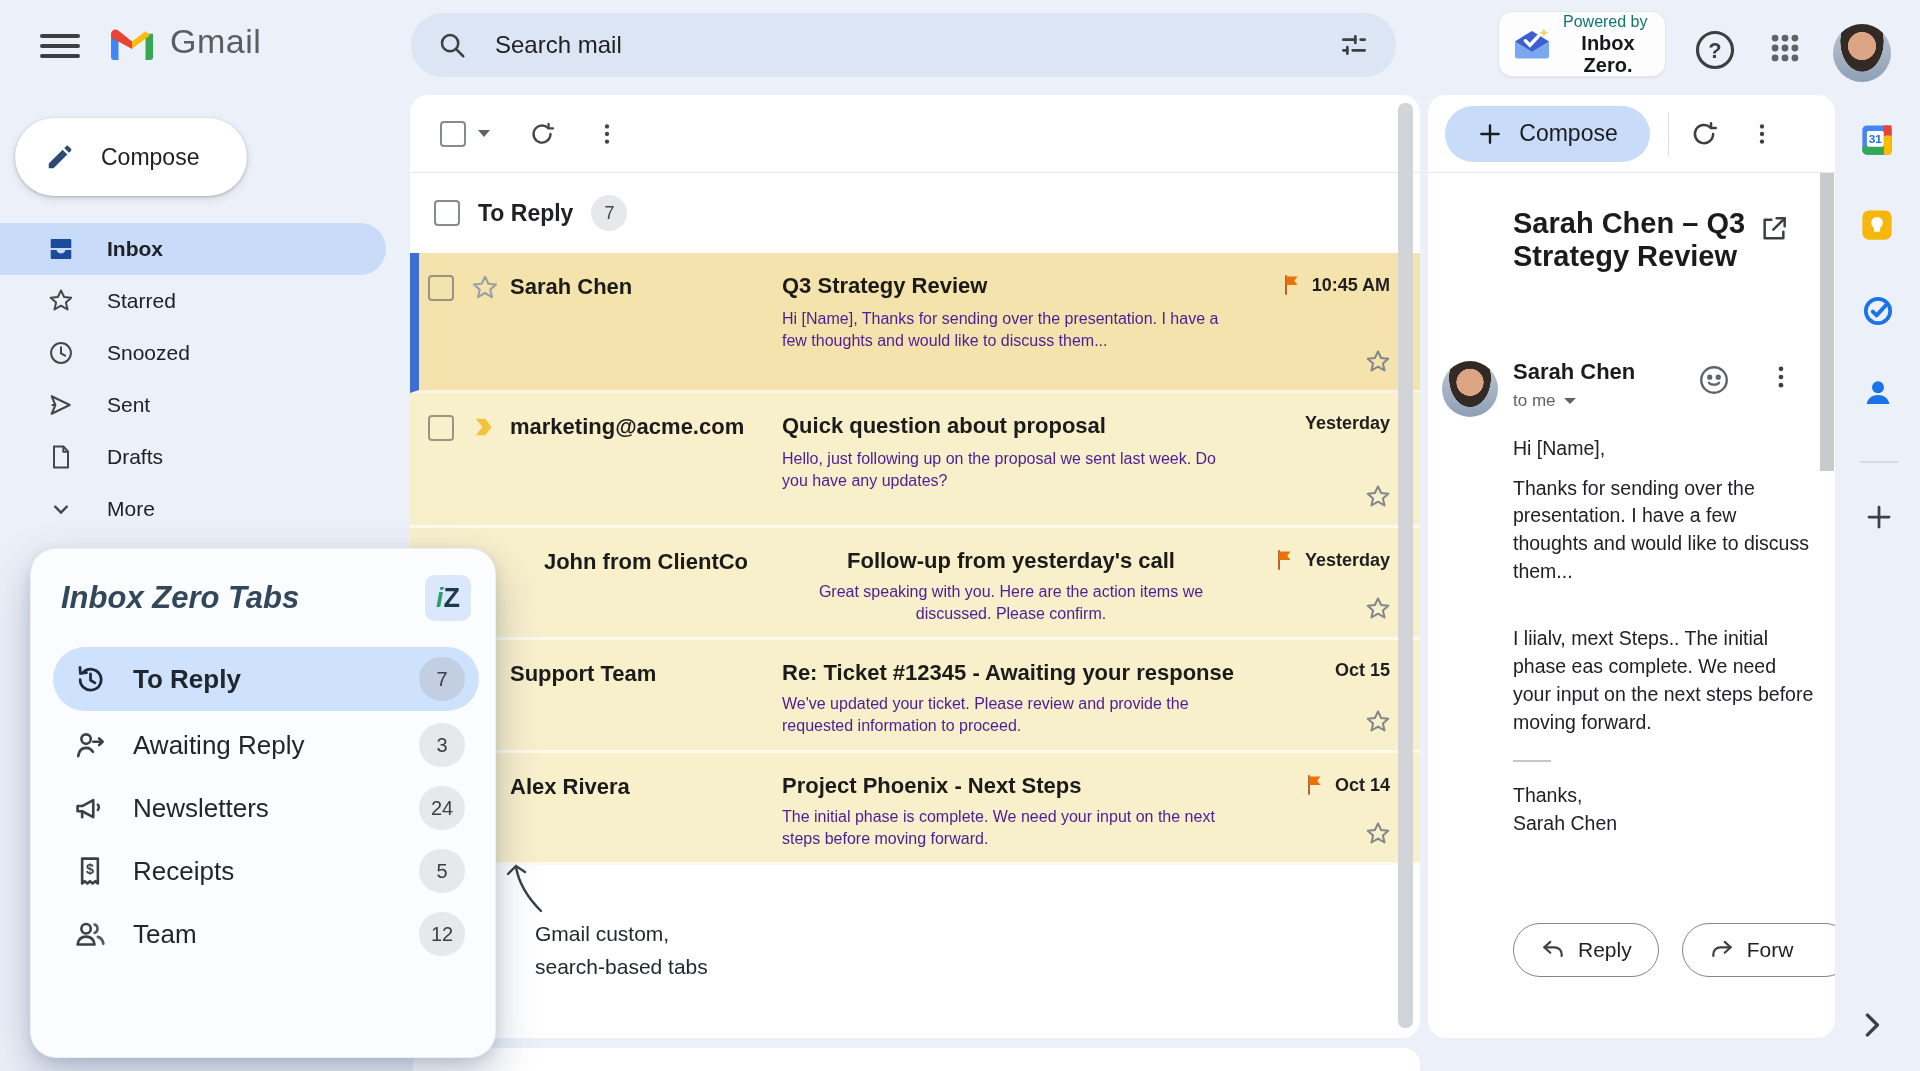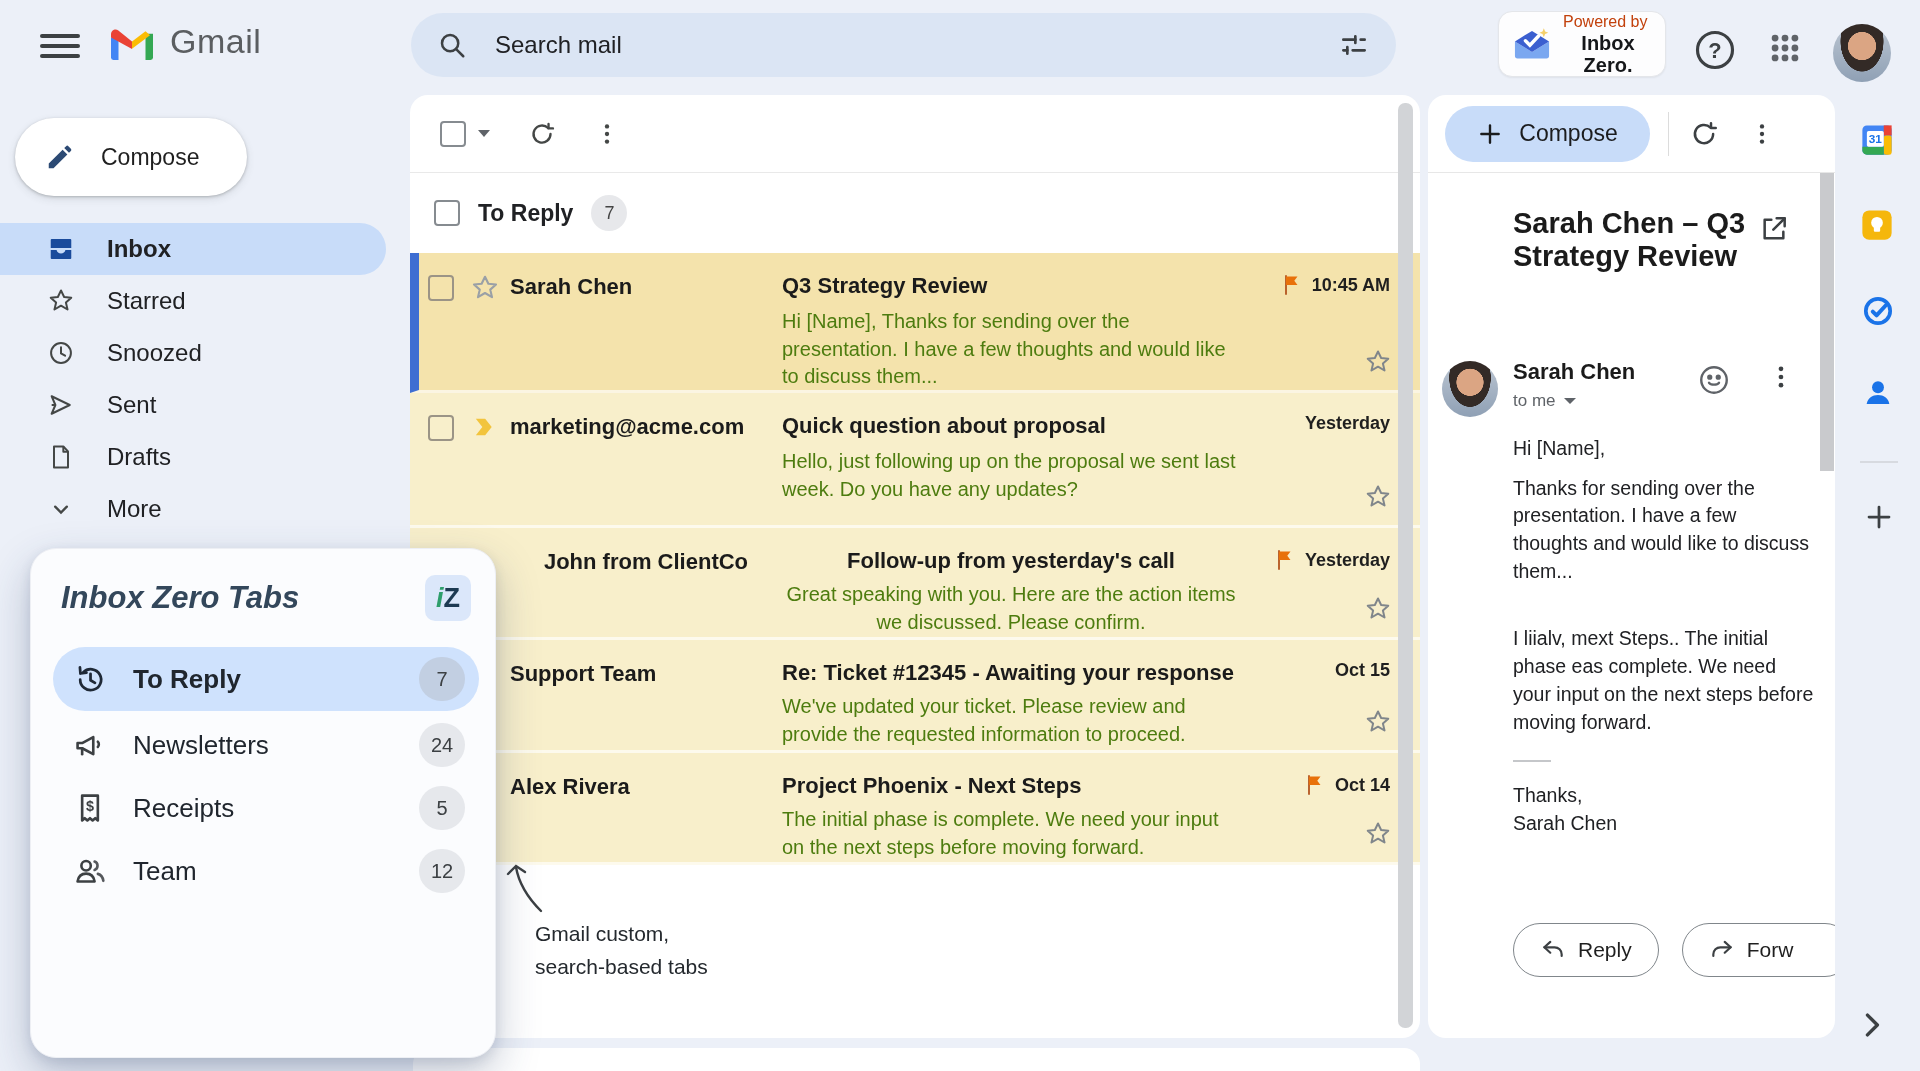--- a/index.html
+++ b/index.html
@@ -16,55 +16,55 @@
   svg{display:block;}
 
   
   .hamburger{left:40px;top:26px;width:40px;height:40px;display:flex;flex-direction:column;justify-content:center;gap:6px;cursor:pointer;}
   .hamburger i{display:block;height:4px;background:#3c4043;border-radius:2px;}
   .gmail-logo{left:108px;top:22px;display:flex;align-items:center;gap:14px;}
   .gmail-logo .brand{font-size:34px;color:#5b5e61;letter-spacing:.5px;}
   .searchbar{left:411px;top:13px;width:985px;height:64px;background:var(--search_bg);border-radius:33px;display:flex;align-items:center;padding:0 26px;}
   .searchbar .q{font-size:24px;color:#202124;margin-left:28px;flex:1;}
   .iz-badge{left:1498px;top:11px;width:168px;height:66px;background:#fdfdfe;border:1px solid #e4e6ea;border-radius:14px;display:flex;align-items:center;gap:10px;padding:0 12px;box-shadow:0 1px 2px rgba(0,0,0,.06);}
-  .iz-badge .t1{font-size:16px;color:#c2410c;line-height:1.25;}
+  .iz-badge .t1{font-size:16px;color:#0f766e;line-height:1.25;}
   .iz-badge .t2{font-size:20px;font-weight:700;color:#15171a;line-height:1.1;text-align:center;}
   .help-btn{left:1694px;top:29px;}
   .apps-btn{left:1768px;top:31px;}
   .avatar{width:58px;height:58px;border-radius:50%;
     background:radial-gradient(circle at 50% 38%, #dba583 0 30%, rgba(0,0,0,0) 31%),
                radial-gradient(ellipse at 50% 30%, #332a26 0 52%, rgba(0,0,0,0) 53%),
                linear-gradient(180deg,#bcc6d2 0%,#8fa0b5 100%);}
   .avatar.top{left:1833px;top:24px;}
 
   
   .compose-left{left:15px;top:118px;width:232px;height:78px;background:#fff;border-radius:39px;display:flex;align-items:center;gap:26px;padding:0 30px;box-shadow:0 1px 3px rgba(60,64,67,.3),0 3px 8px rgba(60,64,67,.12);cursor:pointer;}
   .compose-left span.lbl{font-size:23px;font-weight:500;color:#1f1f1f;}
   .nav{left:0;top:223px;width:410px;}
-  .nav-item{height:52px;display:flex;align-items:center;gap:32px;padding-left:47px;font-size:24px;color:#202124;cursor:pointer;}
+  .nav-item{height:52px;display:flex;align-items:center;gap:32px;padding-left:47px;font-size:21px;color:#202124;cursor:pointer;}
   .nav-item .lbl{color:#202124;}
   .nav-item.sel{background:var(--selected_pill);border-radius:0 28px 28px 0;width:386px;font-weight:700;}
 
   
   .mail-card{left:410px;top:95px;width:1010px;height:943px;background:var(--card_bg);border-radius:18px;z-index:1;}
   .toolbar{position:absolute;left:0;top:0;width:100%;height:78px;display:flex;align-items:center;gap:38px;padding-left:30px;border-bottom:1px solid #e9e9e9;}
   .cb{width:26px;height:26px;border:2px solid #868b90;border-radius:4px;background:transparent;flex:none;}
   .caret{width:0;height:0;border-left:6px solid transparent;border-right:6px solid transparent;border-top:7px solid #5f6368;margin-left:-26px;}
   .list-header{position:absolute;left:0;top:78px;width:100%;height:80px;display:flex;align-items:center;gap:18px;padding-left:24px;}
   .list-header .hl{font-size:23px;font-weight:700;color:#202124;}
   .hbadge{width:36px;height:36px;border-radius:50%;background:#e7e8eb;color:#444;font-size:18px;display:flex;align-items:center;justify-content:center;}
   .rows{position:absolute;left:0;top:158px;width:1010px;}
   .row{position:relative;display:flex;align-items:flex-start;background:var(--row_bg);padding:20px 30px 12px 18px;border-bottom:3px solid rgba(255,255,255,.65);cursor:pointer;}
   .row.sel{background:var(--row_selected);border-left:9px solid var(--row_bar);padding-left:9px;}
   .row .cb{margin-top:2px;border-color:#9b9486;}
   .row .lead{width:34px;margin:0 6px 0 16px;flex:none;}
   .row .sender{width:272px;font-size:22px;font-weight:700;color:#1b1b1b;padding-top:1px;flex:none;}
   .row .content{flex:1;min-width:0;padding-right:150px;}
   .row .subject{font-size:22px;font-weight:700;color:#1b1b1b;white-space:nowrap;}
-  .row .snippet{font-size:20px;color:#4d7c0f;line-height:1.38;margin-top:9px;max-width:470px;}
+  .row .snippet{font-size:16px;color:#4c1d95;line-height:1.38;margin-top:9px;max-width:470px;}
   .row .meta{position:absolute;right:30px;top:20px;display:flex;align-items:center;gap:8px;}
   .row .meta .time{font-size:18px;font-weight:600;color:#1f1f1f;white-space:nowrap;}
   .row .rowstar{position:absolute;right:28px;bottom:14px;}
   .r1{height:140px;} .r2{height:135px;} .r3{height:112px;text-align:center;} .r4{height:113px;} .r5{height:112px;}
   .r3 .snippet,.r4 .snippet,.r5 .snippet{margin-top:7px;}
   .mail-scroll{position:absolute;right:7px;top:8px;width:15px;height:925px;background:#d2d4d7;border-radius:7px;}
   .annotation-arrow{position:absolute;left:95px;top:762px;}
   .annotation-text{position:absolute;left:125px;top:823px;font-size:21px;color:#24292e;line-height:1.55;}
 
   
@@ -437,20 +437,31 @@
             <path d="M5.3 4.2l.4 4.6 4.6-.7"></path>
             <path d="M13.4 9v5l3.4 2"></path>
           </svg>
       </span>
       <span class="lbl">To Reply</span>
       <span class="iz-count">7</span>
     </div>
     <div class="iz-item">
       <span class="ic">
         <svg width="34" height="34" viewBox="0 0 26 26" fill="none" stroke="#3c4043" stroke-width="2" stroke-linecap="round" stroke-linejoin="round">
+            <circle cx="10" cy="8.5" r="3.6"></circle>
+            <path d="M4 21.5c.6-4.2 3-6.3 6-6.3 2.2 0 4.1 1.1 5.2 3.1"></path>
+            <path d="M15.5 10.5h7M20 8l2.7 2.5L20 13"></path>
+          </svg>
+      </span>
+      <span class="lbl">Awaiting Reply</span>
+      <span class="iz-count">3</span>
+    </div>
+    <div class="iz-item">
+      <span class="ic">
+        <svg width="34" height="34" viewBox="0 0 26 26" fill="none" stroke="#3c4043" stroke-width="2" stroke-linecap="round" stroke-linejoin="round">
             <path d="M3.5 11.5v4h3.5l8.5 4.5v-13L7 11.5z"></path>
             <path d="M7 15.5v4.5"></path>
             <path d="M19 10.5c1 .8 1 3.2 0 4"></path>
           </svg>
       </span>
       <span class="lbl">Newsletters</span>
       <span class="iz-count">24</span>
     </div>
     <div class="iz-item">
       <span class="ic">

